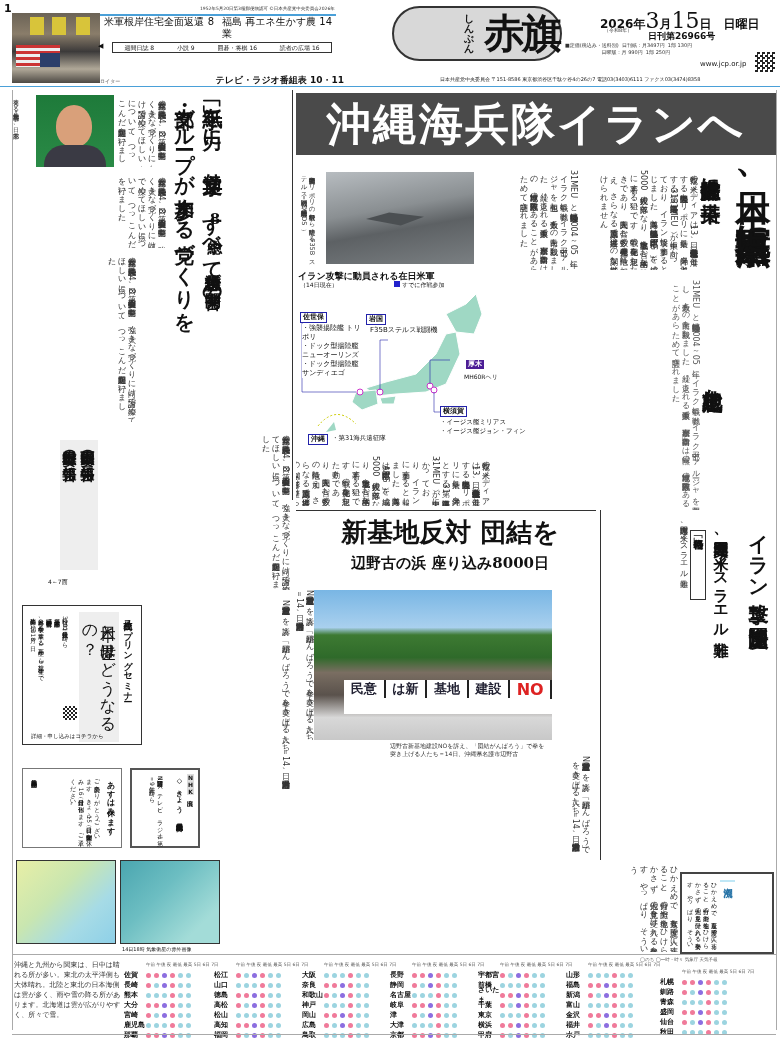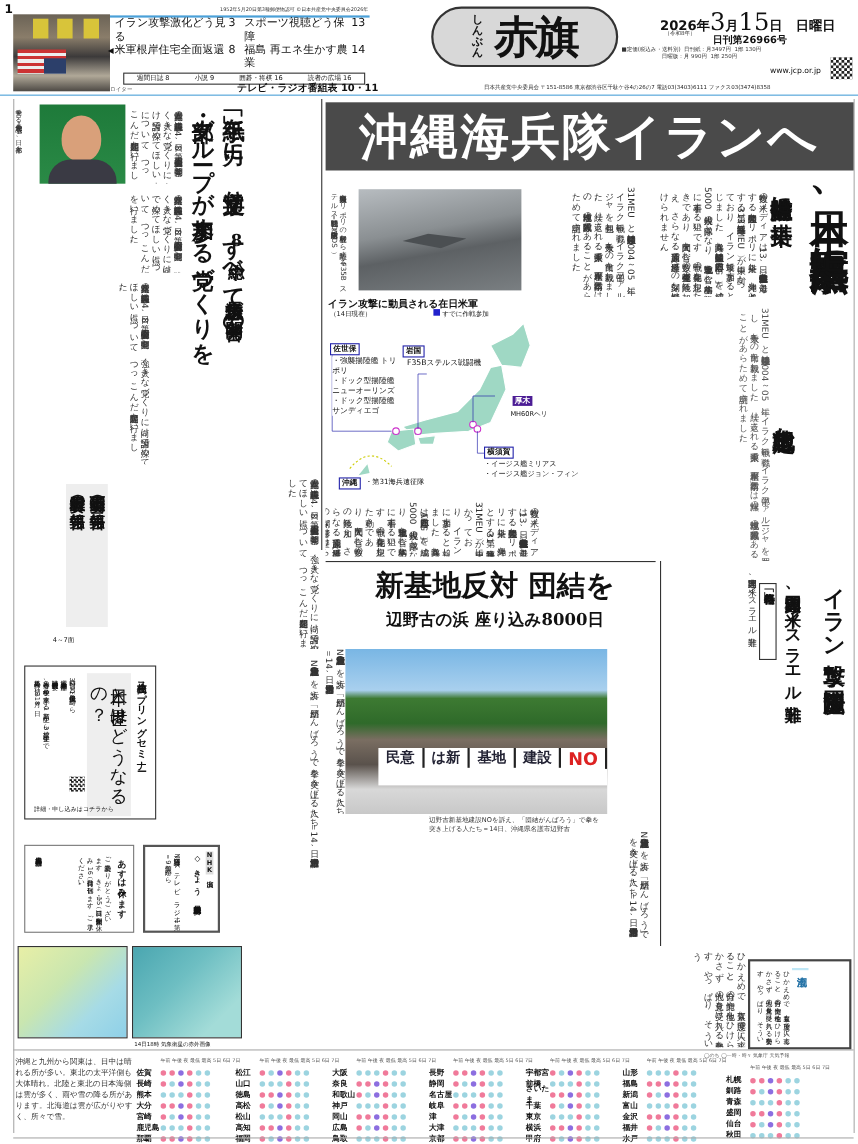--- a/index.html
+++ b/index.html
@@ -15,21 +15,21 @@
 .topphoto .sign{position:absolute;top:4px;width:14px;height:18px;background:#d8c43a}
 .credit{left:100px;top:78px;font-size:5px;color:#555}
 .permit{left:200px;top:6px;font-size:4.5px;color:#333}
 .index{left:100px;top:14px;width:236px;border-top:2px solid #4aa0d8}
 .idxrow{display:flex;font-size:10px;line-height:12px;font-family:"DejaVu Serif",serif}
 .idxrow .c{flex:1;display:flex;justify-content:space-between;padding:0 4px}
 .idxrow .c b{font-family:"DejaVu Sans",sans-serif;font-weight:normal}
 .minibox{margin:2px 4px 0 12px;border:1px solid #333;font-size:6px;display:flex;justify-content:space-around;line-height:9px}
 .tvline{left:112px;top:74px;width:236px;text-align:right;font-size:9px;font-weight:bold;padding-right:4px}
 .arrow{left:98px;top:42px;font-size:7px}
-.logo{left:392px;top:6px;width:170px;height:55px;border:2px solid #333;border-radius:30px;background:#d8d8d8;display:flex;align-items:center;justify-content:center}
+.logo{left:392px;top:6px;width:170px;height:55px;border:2px solid #333;border-radius:30px;background:#d8d8d8;display:flex;align-items:center;justify-content:flex-end}
 .logo .small{font-size:10px;line-height:10px;font-weight:bold;width:20px;font-family:"DejaVu Serif",serif}
 .logo .big{font-size:40px;font-weight:bold;font-family:"DejaVu Serif",serif;letter-spacing:-2px}
 .date{left:600px;top:8px;font-size:12px;font-weight:bold;white-space:nowrap}
 .date .d{font-size:22px;font-family:"DejaVu Serif",serif;font-weight:normal}
 .reiwa{left:604px;top:27px;font-size:5px;color:#333}
 .issue{left:648px;top:30px;font-size:9px;font-weight:bold}
 .price{left:565px;top:42px;font-size:5px;line-height:7px;color:#333;white-space:pre}
 .url{left:700px;top:60px;font-size:7px}
 .qrcode{left:755px;top:52px;width:20px;height:20px;background:repeating-conic-gradient(#222 0 25%,#fff 0 50%) 0 0/5px 5px}
 .addr{left:440px;top:76px;font-size:5px;color:#222}
@@ -113,30 +113,20 @@
   <div class="sign" style="left:18px"></div>
   <div class="sign" style="left:40px"></div>
   <div class="sign" style="left:64px"></div>
 </div>
 <div class="abs credit">ロイター</div>
 <div class="abs arrow">◀</div>
 
 <div class="abs index">
   <div class="idxrow">
     <div class="c">
-        <span>イラン攻撃激化どう見る</span>
-        <b>3</b>
-      </div>
-    <div class="c">
-        <span>スポーツ視聴どう保障</span>
-        <b>13</b>
-      </div>
-  </div>
-  <div class="idxrow">
-    <div class="c">
         <span>米軍根岸住宅全面返還</span>
         <b>8</b>
       </div>
     <div class="c">
         <span>福島 再エネ生かす農業</span>
         <b>14</b>
       </div>
   </div>
   <div class="minibox">
     <span><span>週間日誌</span> <span>8</span></span>

